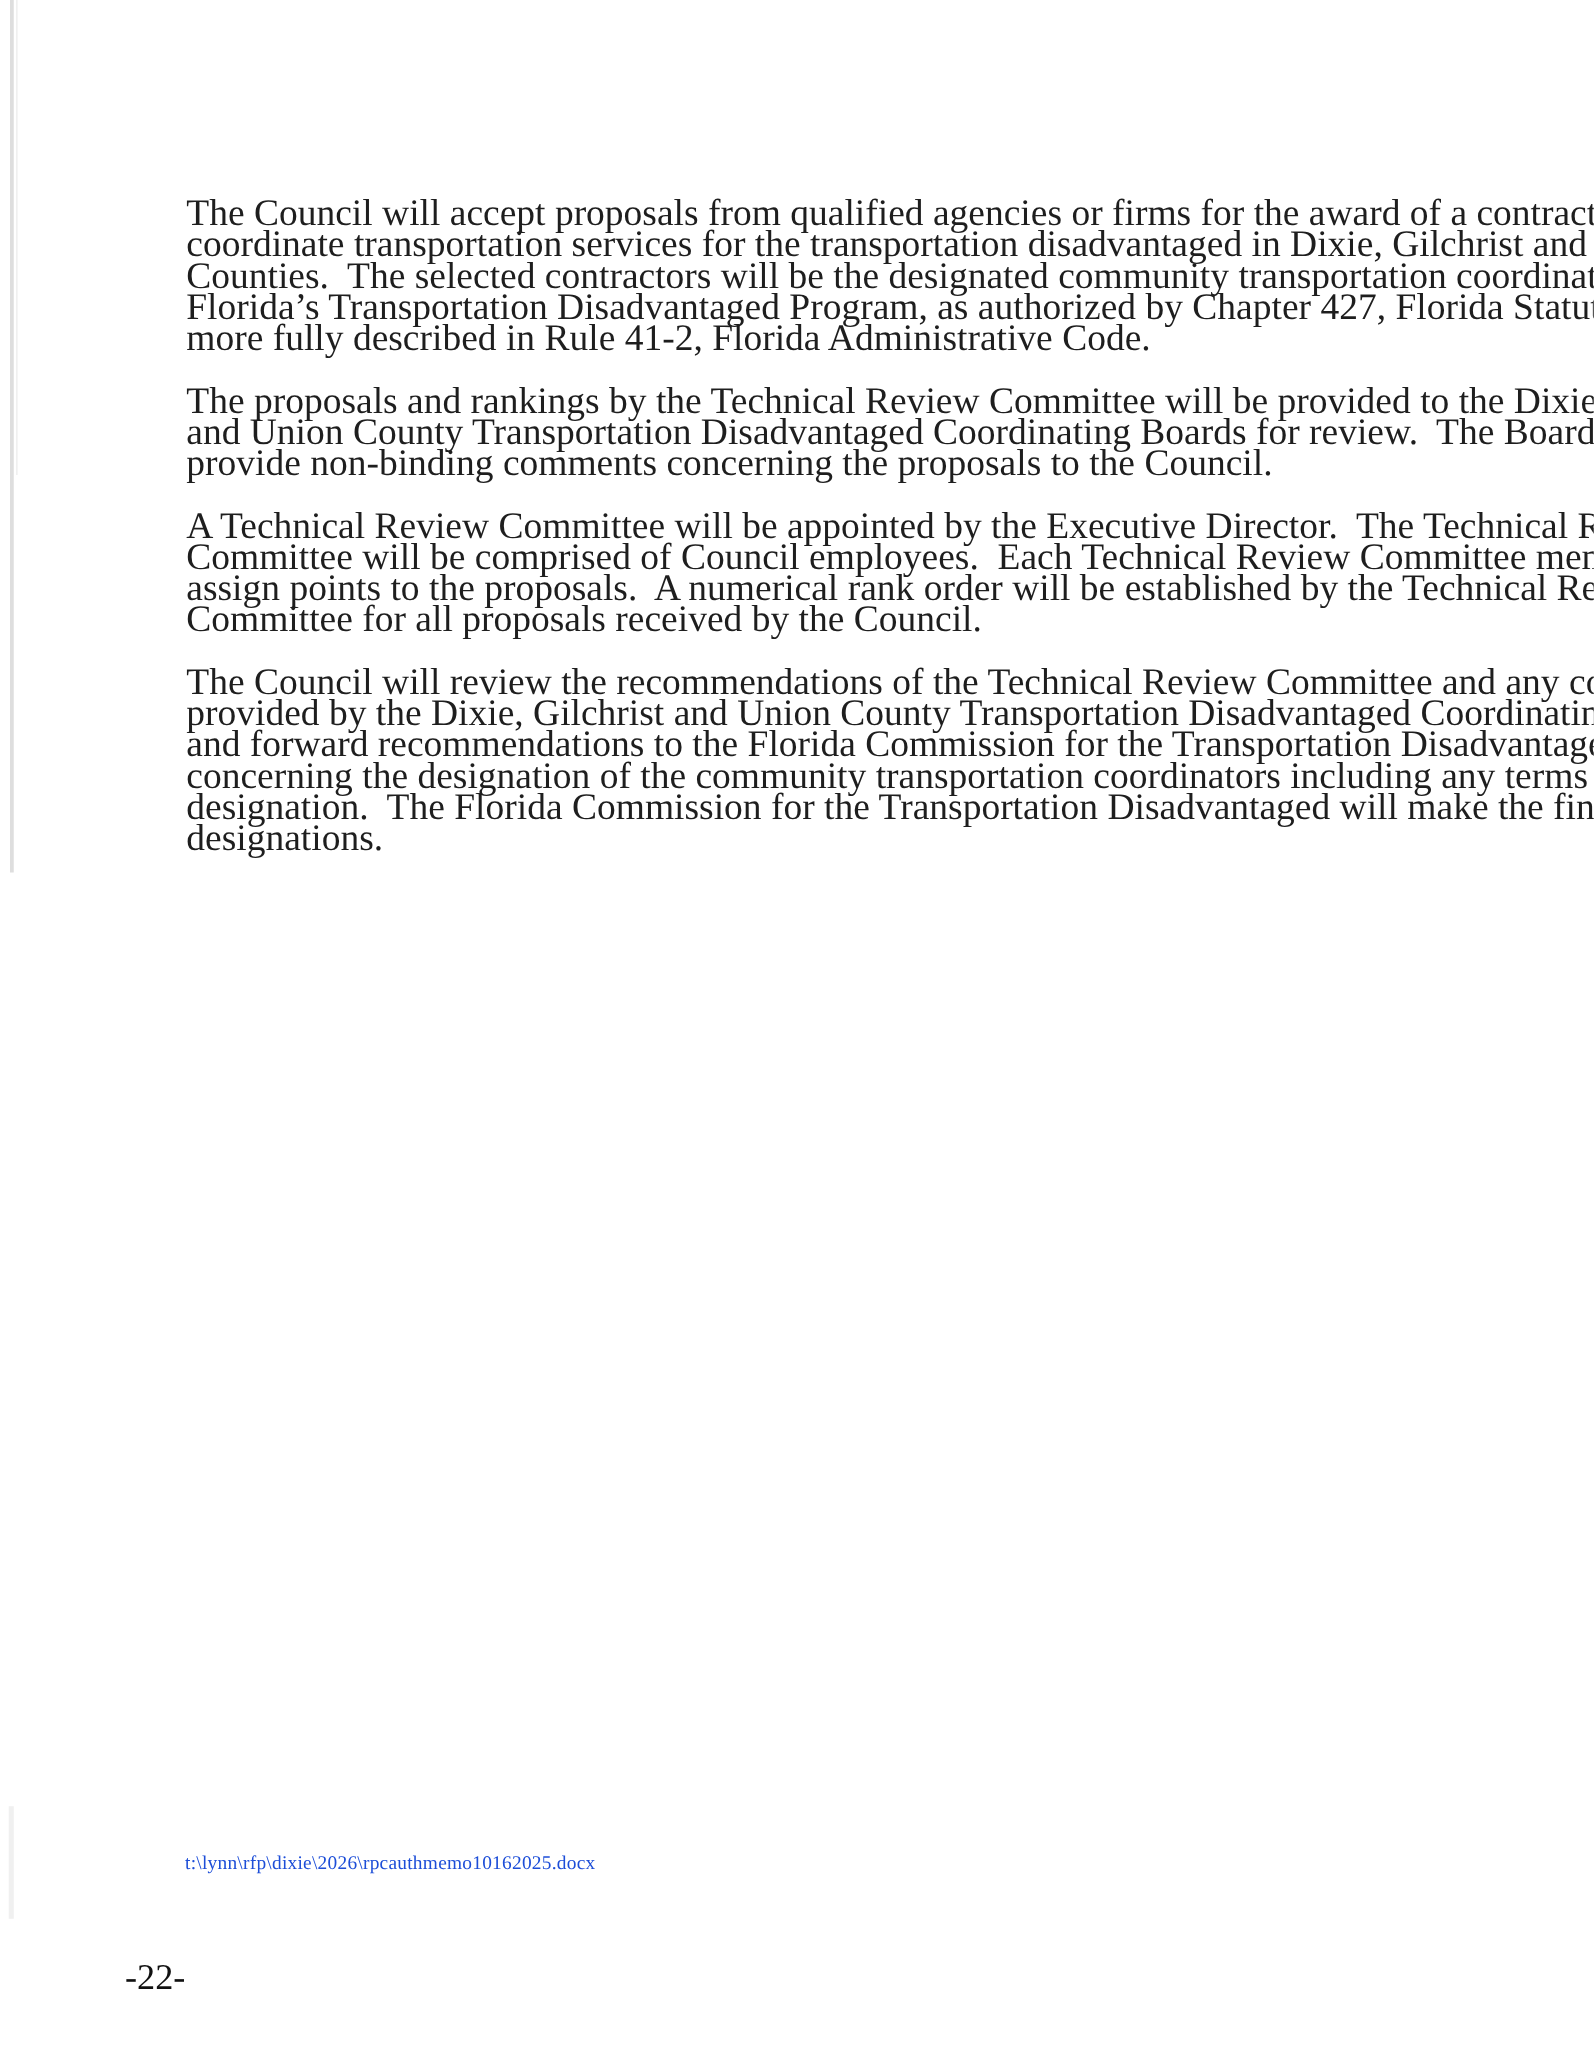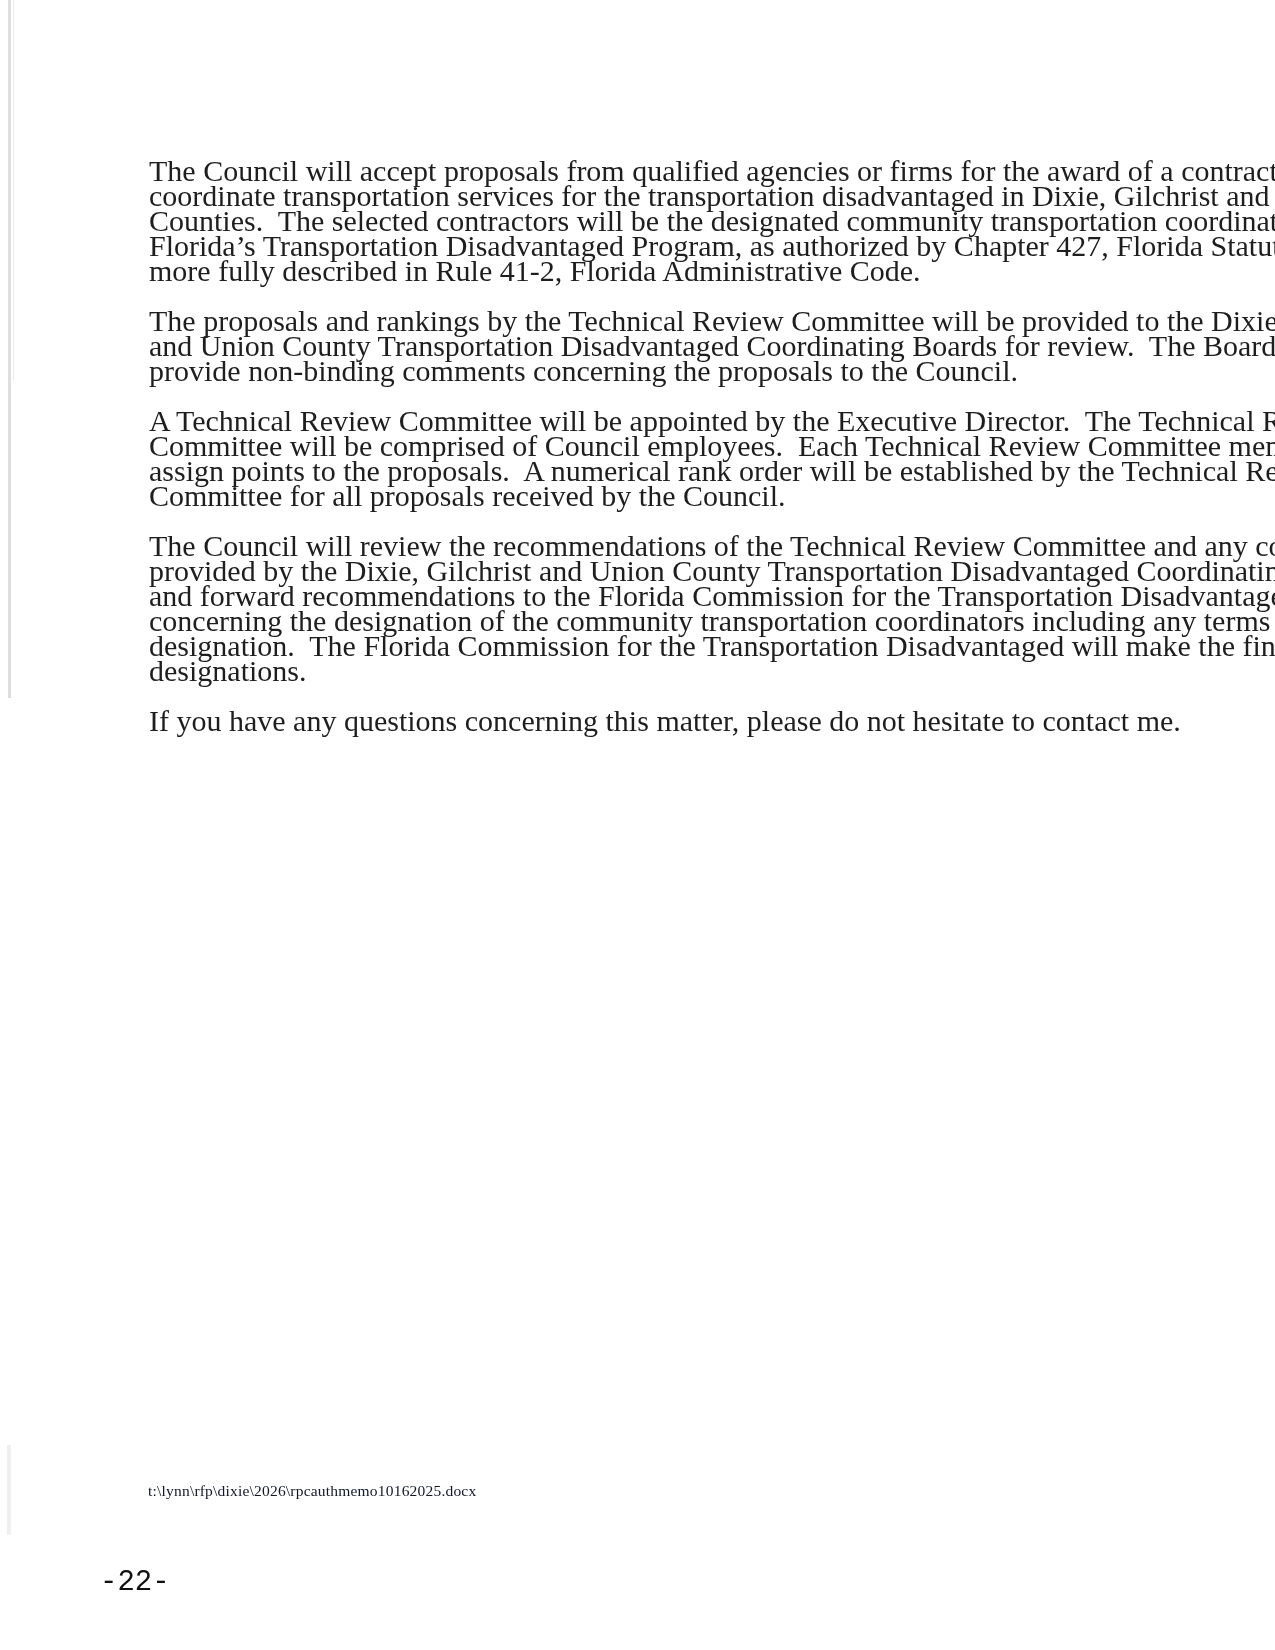--- a/index.html
+++ b/index.html
@@ -46,27 +46,27 @@
     font-size: 30px;
     line-height: 25px;
     margin: 25px 0 0 0;
   }
   .file-path {
     position: absolute;
     left: 148px;
     top: 1482px;
     font-size: 15.5px;
     letter-spacing: 0.2px;
-    color: #0f172a;
+    color: #1d4ed8;
   }
   .page-number {
     position: absolute;
     left: 100px;
     top: 1566px;
-    font-family: Liberation Mono, monospace;
+    font-family: Liberation Serif, serif;
     font-size: 29px;
     color: #111111;
   }
 </style>
 </head>
 <body>
 
 <div class="scan-line-1"></div>
 <div class="scan-line-2"></div>
 <div class="scan-smudge"></div>
@@ -83,17 +83,16 @@
   <p class="para">A Technical Review Committee will be appointed by the Executive Director.  The Technical Review
 Committee will be comprised of Council employees.  Each Technical Review Committee member will
 assign points to the proposals.  A numerical rank order will be established by the Technical Review
 Committee for all proposals received by the Council.</p>
   <p class="para">The Council will review the recommendations of the Technical Review Committee and any comments
 provided by the Dixie, Gilchrist and Union County Transportation Disadvantaged Coordinating Boards
 and forward recommendations to the Florida Commission for the Transportation Disadvantaged
 concerning the designation of the community transportation coordinators including any terms of
 designation.  The Florida Commission for the Transportation Disadvantaged will make the final
 designations.</p>
-  <p class="para">If you have any questions concerning this matter, please do not hesitate to contact me.</p>
 </div>
 
 <div class="file-path">t:\lynn\rfp\dixie\2026\rpcauthmemo10162025.docx</div>
 <div class="page-number">-22-</div>
 
 </body></html>

